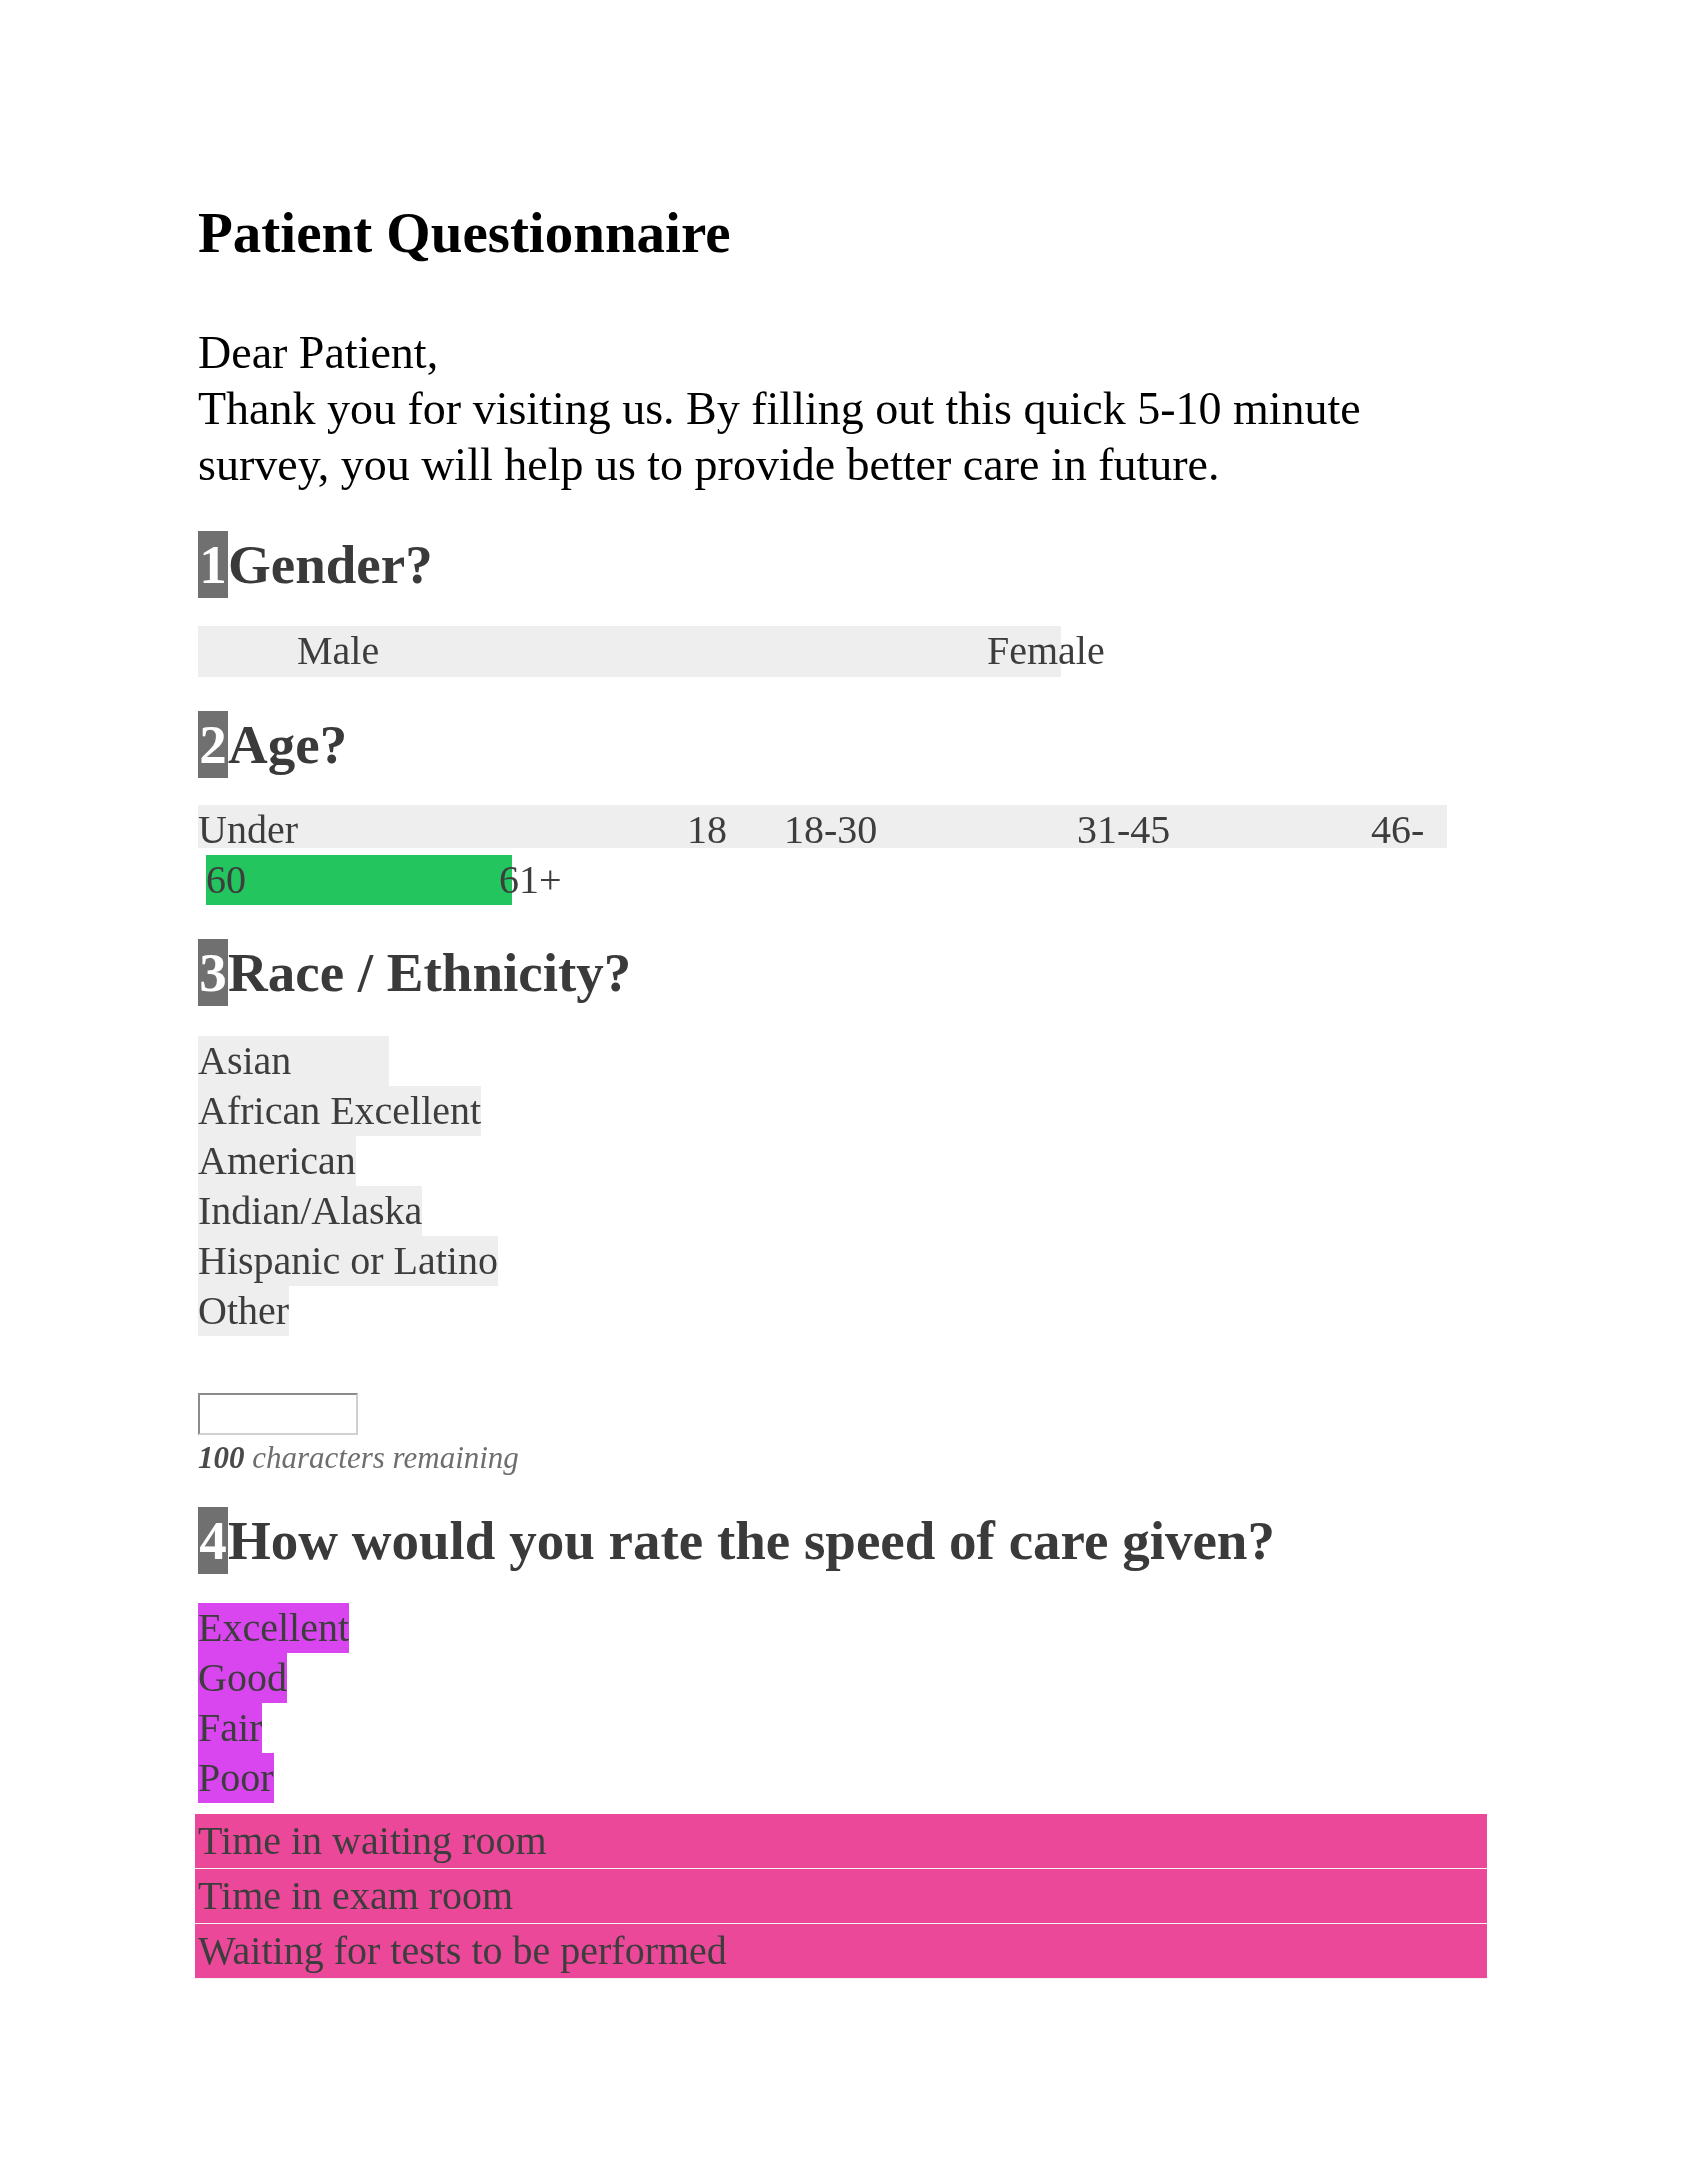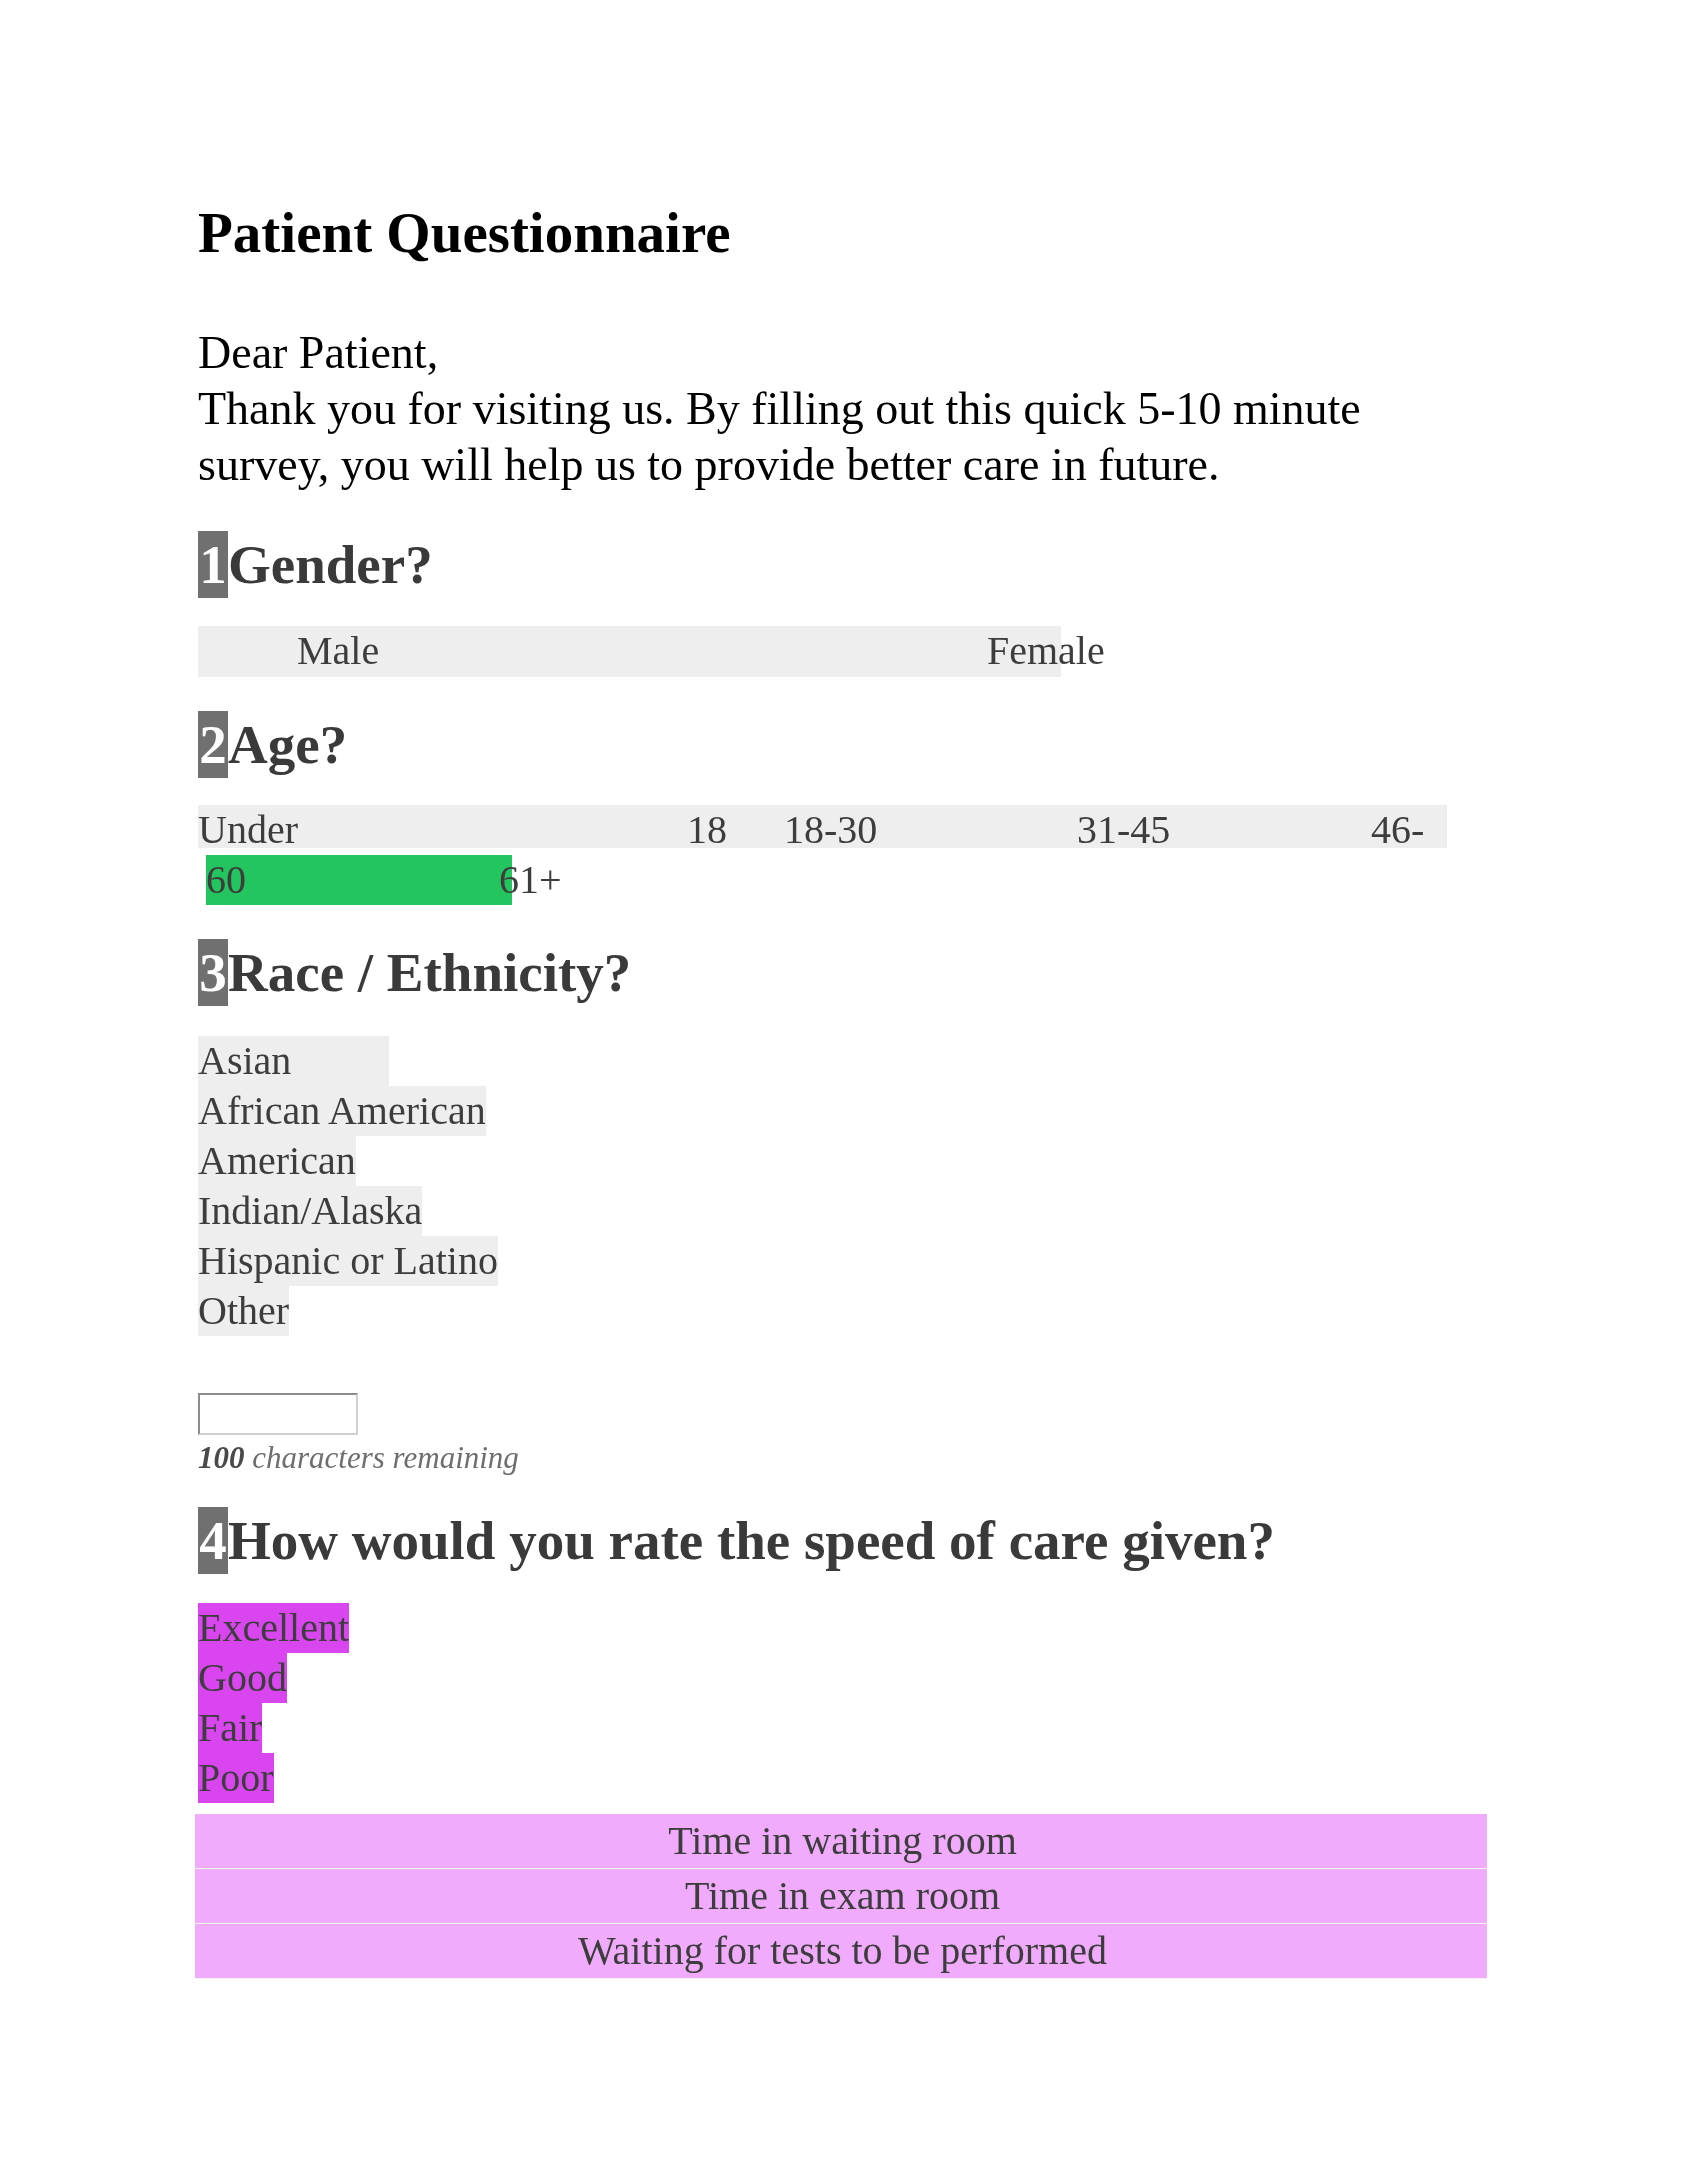--- a/index.html
+++ b/index.html
@@ -133,22 +133,21 @@
       position: absolute; left: 0; top: 1603px;
     }
     .speed-list .opt { display: block; }
     .speed-list .opt span { display: inline-block; background: #d946ef; }
 
     .speed-table {
       position: absolute;
       left: -3px;
       top: 1814px;
       width: 1292px;
-      background: #f0abfc;
-      text-align: center;
+      background: #ec4899;
     }
     .speed-table .row {
       font-size: 40px;
       color: #3d3d3d;
       line-height: 54px;
       padding-left: 3px;
       white-space: nowrap;
       border-bottom: 1px solid #f4f4f4;
     }
   </style>
@@ -183,21 +182,21 @@
   </div>
   <div class="age-row2">
     <span class="opt" style="left:0;">60</span>
     <span class="opt" style="left:293px;">61+</span>
   </div>
 
   <h2 class="q-heading" style="top:939px;"><span class="q-num">3</span><span>Race / Ethnicity?</span></h2>
 
   <div class="race-list">
     <div class="opt"><span style="padding-right:98px;">Asian</span></div>
-    <div class="opt"><span>African American</span></div>
+    <div class="opt"><span>African Excellent</span></div>
     <div class="opt"><span>American</span></div>
     <div class="opt"><span>Indian/Alaska</span></div>
     <div class="opt"><span>Hispanic or Latino</span></div>
     <div class="opt"><span>Other</span></div>
   </div>
 
   <input class="other-input" type="text" placeholder="" style="">
 
   <div class="char-remaining"><b>100</b><span> characters remaining</span></div>
 

